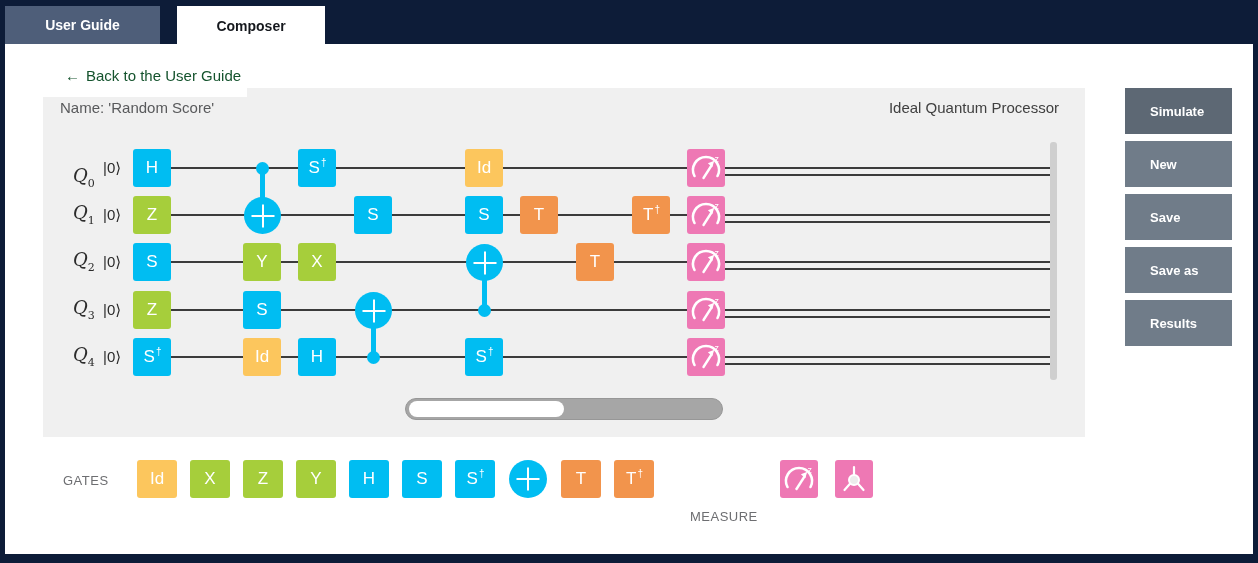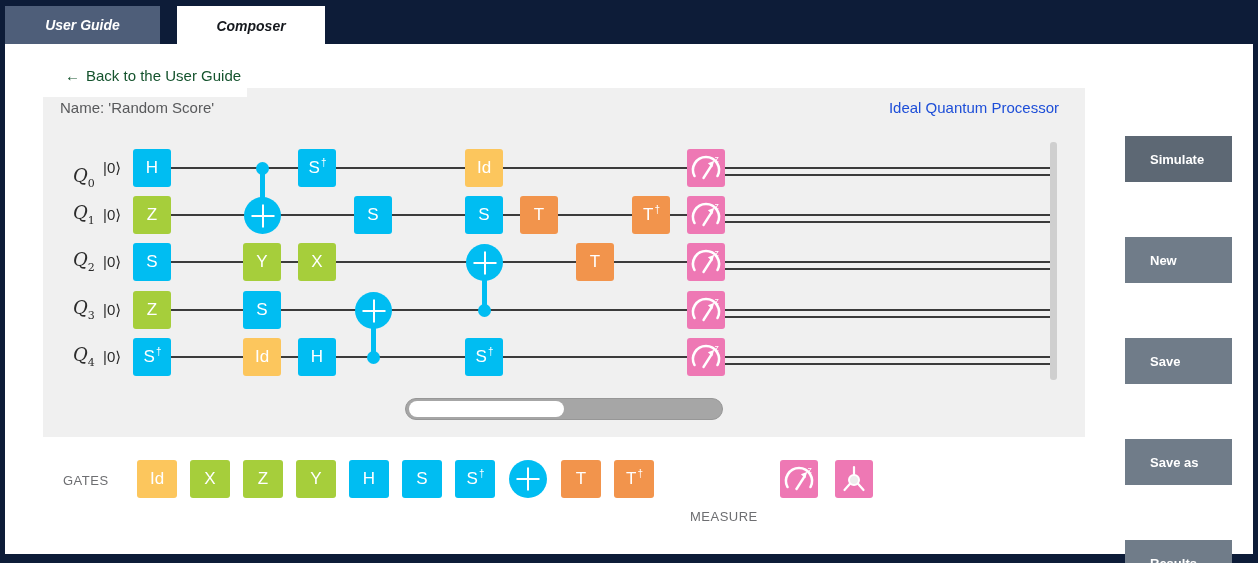--- a/index.html
+++ b/index.html
@@ -2,33 +2,33 @@
 <html><head>
 <meta charset="utf-8">
 <style>
   html,body{margin:0;padding:0;}
   body{
     width:1258px;height:563px;position:relative;overflow:hidden;
     background:#0d1c38;
     font-family:"Liberation Sans",sans-serif;
   }
   
-  .tabbar{position:absolute;left:0;top:0;width:1258px;height:44px;background:#0d1c38;font-style:italic;}
+  .tabbar{position:absolute;left:0;top:0;width:1258px;height:44px;background:#0d1c38;}
   .tab{position:absolute;top:6px;height:38px;display:flex;align-items:center;justify-content:center;
        font-size:14px;font-weight:bold;color:#fff;background:#4e5e79;cursor:pointer;}
   .tab.active{background:#ffffff;color:#15181d;height:40px;}
   
   .content{position:absolute;left:5px;top:44px;width:1248px;height:510px;background:#ffffff;}
   .backlink{position:absolute;left:60px;top:23px;color:#14532d;font-size:15px;cursor:pointer;}
   .backlink .arrow{font-weight:bold;margin-right:6px;}
   
   .score{position:absolute;left:38px;top:44px;width:1042px;height:349px;background:#f0f0f0;}
   .score-notch{position:absolute;left:0;top:0;width:204px;height:9px;background:#ffffff;}
   .score-name{position:absolute;left:17px;top:11px;font-size:15px;color:#58595b;}
-  .score-processor{position:absolute;right:26px;top:11px;font-size:15px;color:#1d4ed8;margin-left:41px;}
+  .score-processor{position:absolute;right:26px;top:11px;font-size:15px;color:#404040;margin-left:41px;}
   .qlabel{position:absolute;font-family:"DejaVu Serif",serif;font-style:italic;font-size:18px;color:#2b2b2b;}
   .qlabel sub{font-size:11px;font-style:normal;}
   .ket{position:absolute;font-size:15px;color:#2b2b2b;font-family:"Liberation Sans",sans-serif;}
   .wire{position:absolute;height:2px;background:#3b3b3b;}
   .cwire{position:absolute;height:2px;background:#3b3b3b;}
   .gate{position:absolute;width:38px;height:38px;border-radius:3px;color:#fff;
         display:flex;align-items:center;justify-content:center;font-size:17px;cursor:pointer;}
   .gate sup{font-size:10px;line-height:0;position:relative;top:-5px;left:1px;}
   .c-blue{background:#00bdf2;} .c-green{background:#a6ce3b;} .c-yellow{background:#fcc65d;}
   .c-orange{background:#f2944c;} .c-pink{background:#ee78b4;}
@@ -40,21 +40,21 @@
   .vscroll{position:absolute;width:7px;border-radius:3px;background:#cfcfcf;}
   .hscroll{position:absolute;height:20px;border-radius:11px;background:#a6a6a6;border:1px solid #979797;}
   .hthumb{position:absolute;left:3px;top:2px;height:16px;border-radius:8px;background:#ffffff;}
   
   .palette-label{position:absolute;font-size:13px;color:#6d6e71;letter-spacing:.5px;}
   .ptile{width:40px;height:38px;font-size:17px;}
   .pcircle{width:38px;height:38px;border-radius:50%;}
   
   .sidebar{position:absolute;left:1120px;top:44px;display:flex;flex-direction:column;gap:7px;}
   .sbtn{width:107px;height:46px;display:flex;align-items:center;padding-left:25px;box-sizing:border-box;
-        color:#fff;font-size:13px;font-weight:bold;background:#707c89;cursor:pointer;margin-top:48px;}
+        color:#fff;font-size:13px;font-weight:bold;background:#707c89;cursor:pointer;}
   .sbtn:first-child{background:#5d6874;}
   svg{display:block;}
 </style>
 </head>
 <body>
 
 <div class="tabbar">
   <div class="tab" style="left:5px;width:155px;">User Guide</div>
   <div class="tab active" style="left:177px;width:148px;">Composer</div>
 </div>

